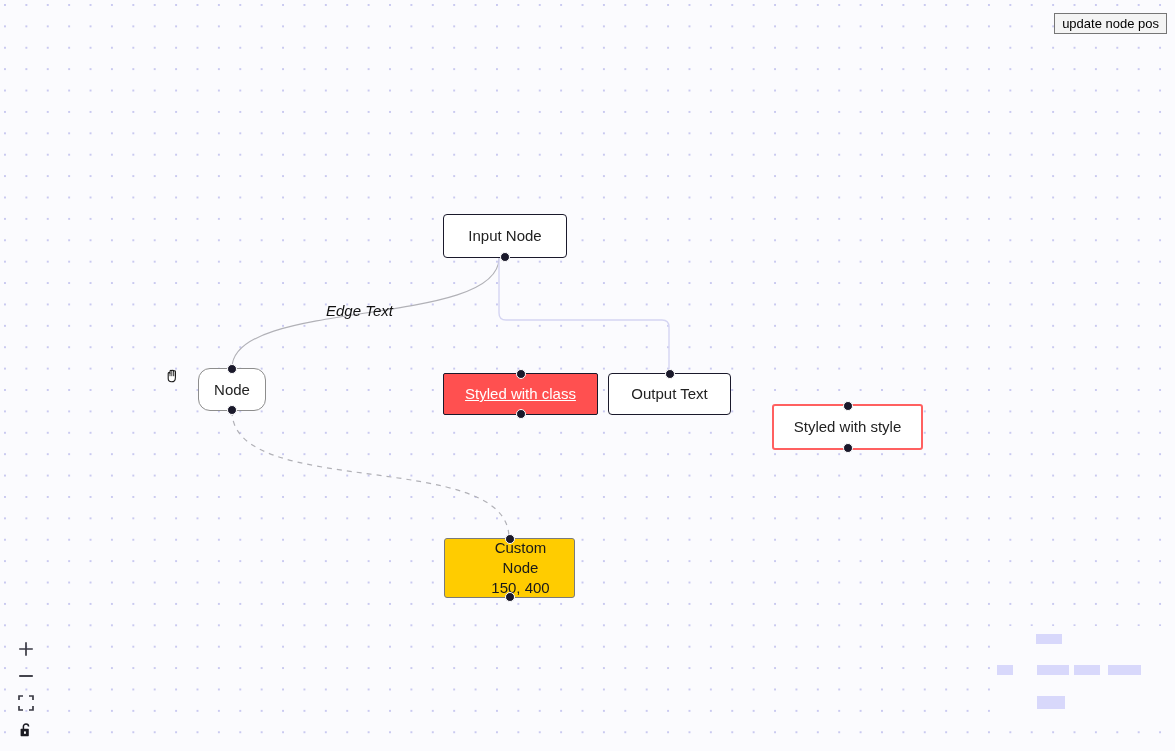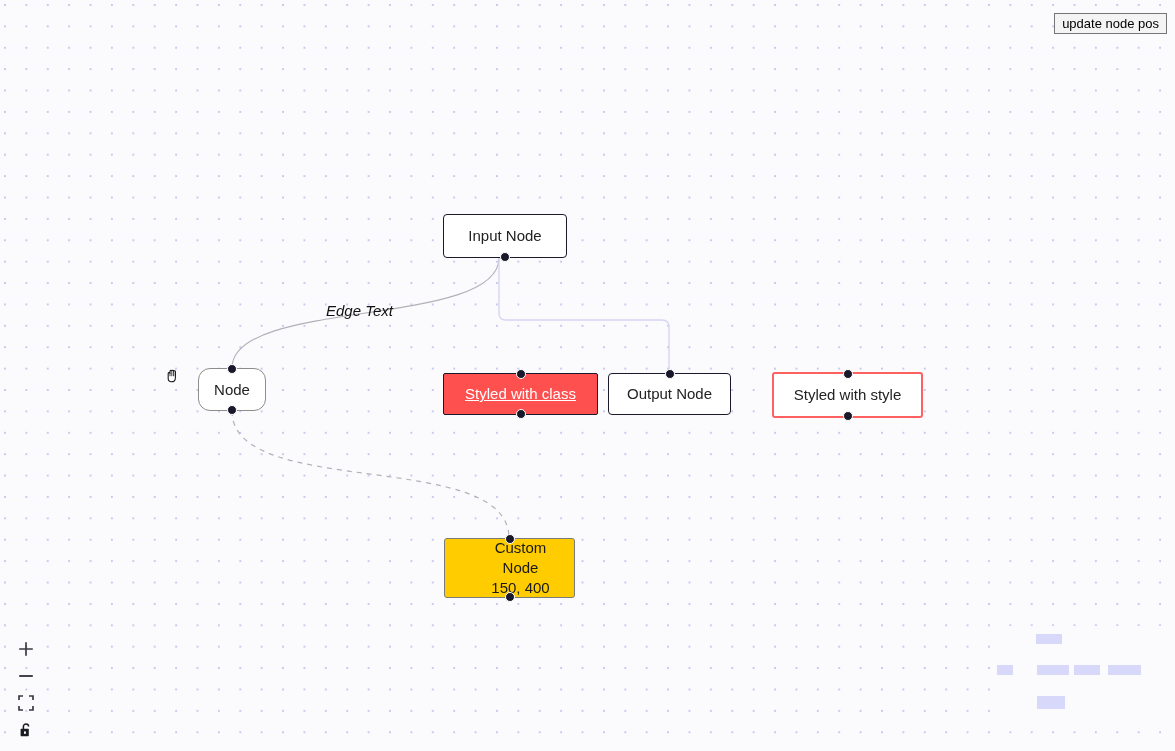--- a/index.html
+++ b/index.html
@@ -69,20 +69,21 @@
     color: #ffffff;
     border: 1px solid #1a192b;
     border-radius: 2px;
   }
 
   .rf-node.styled-style {
     background: #ffffff;
     border: 2px solid #ff6060;
     border-radius: 3px;
     color: #222;
+    margin-top: 32px;
   }
 
   .rf-node.custom {
     background: #ffcc00;
     border: 1px solid #7a7a7a;
     border-radius: 3px;
     color: #1a1a1a;
     flex-direction: column;
     line-height: 1.35;
     padding-left: 36px;
@@ -209,21 +210,21 @@
     <span class="handle bottom"></span>
   </div>
 
   <div class="rf-node styled-class" style="left:443px; top:373px; width:155px; height:42px;text-decoration:underline;">
     <span>Styled with class</span>
     <span class="handle top"></span>
     <span class="handle bottom"></span>
   </div>
 
   <div class="rf-node output" style="left:608px; top:373px; width:123px; height:42px;">
-    <span>Output Node</span>
+    <span>Output Text</span>
     <span class="handle top"></span>
   </div>
 
   <div class="rf-node styled-style" style="left:772px; top:372px; width:151px; height:46px;">
     <span>Styled with style</span>
     <span class="handle top"></span>
     <span class="handle bottom"></span>
   </div>
 
   <div class="rf-node custom" style="left:444px; top:538px; width:131px; height:60px;">

